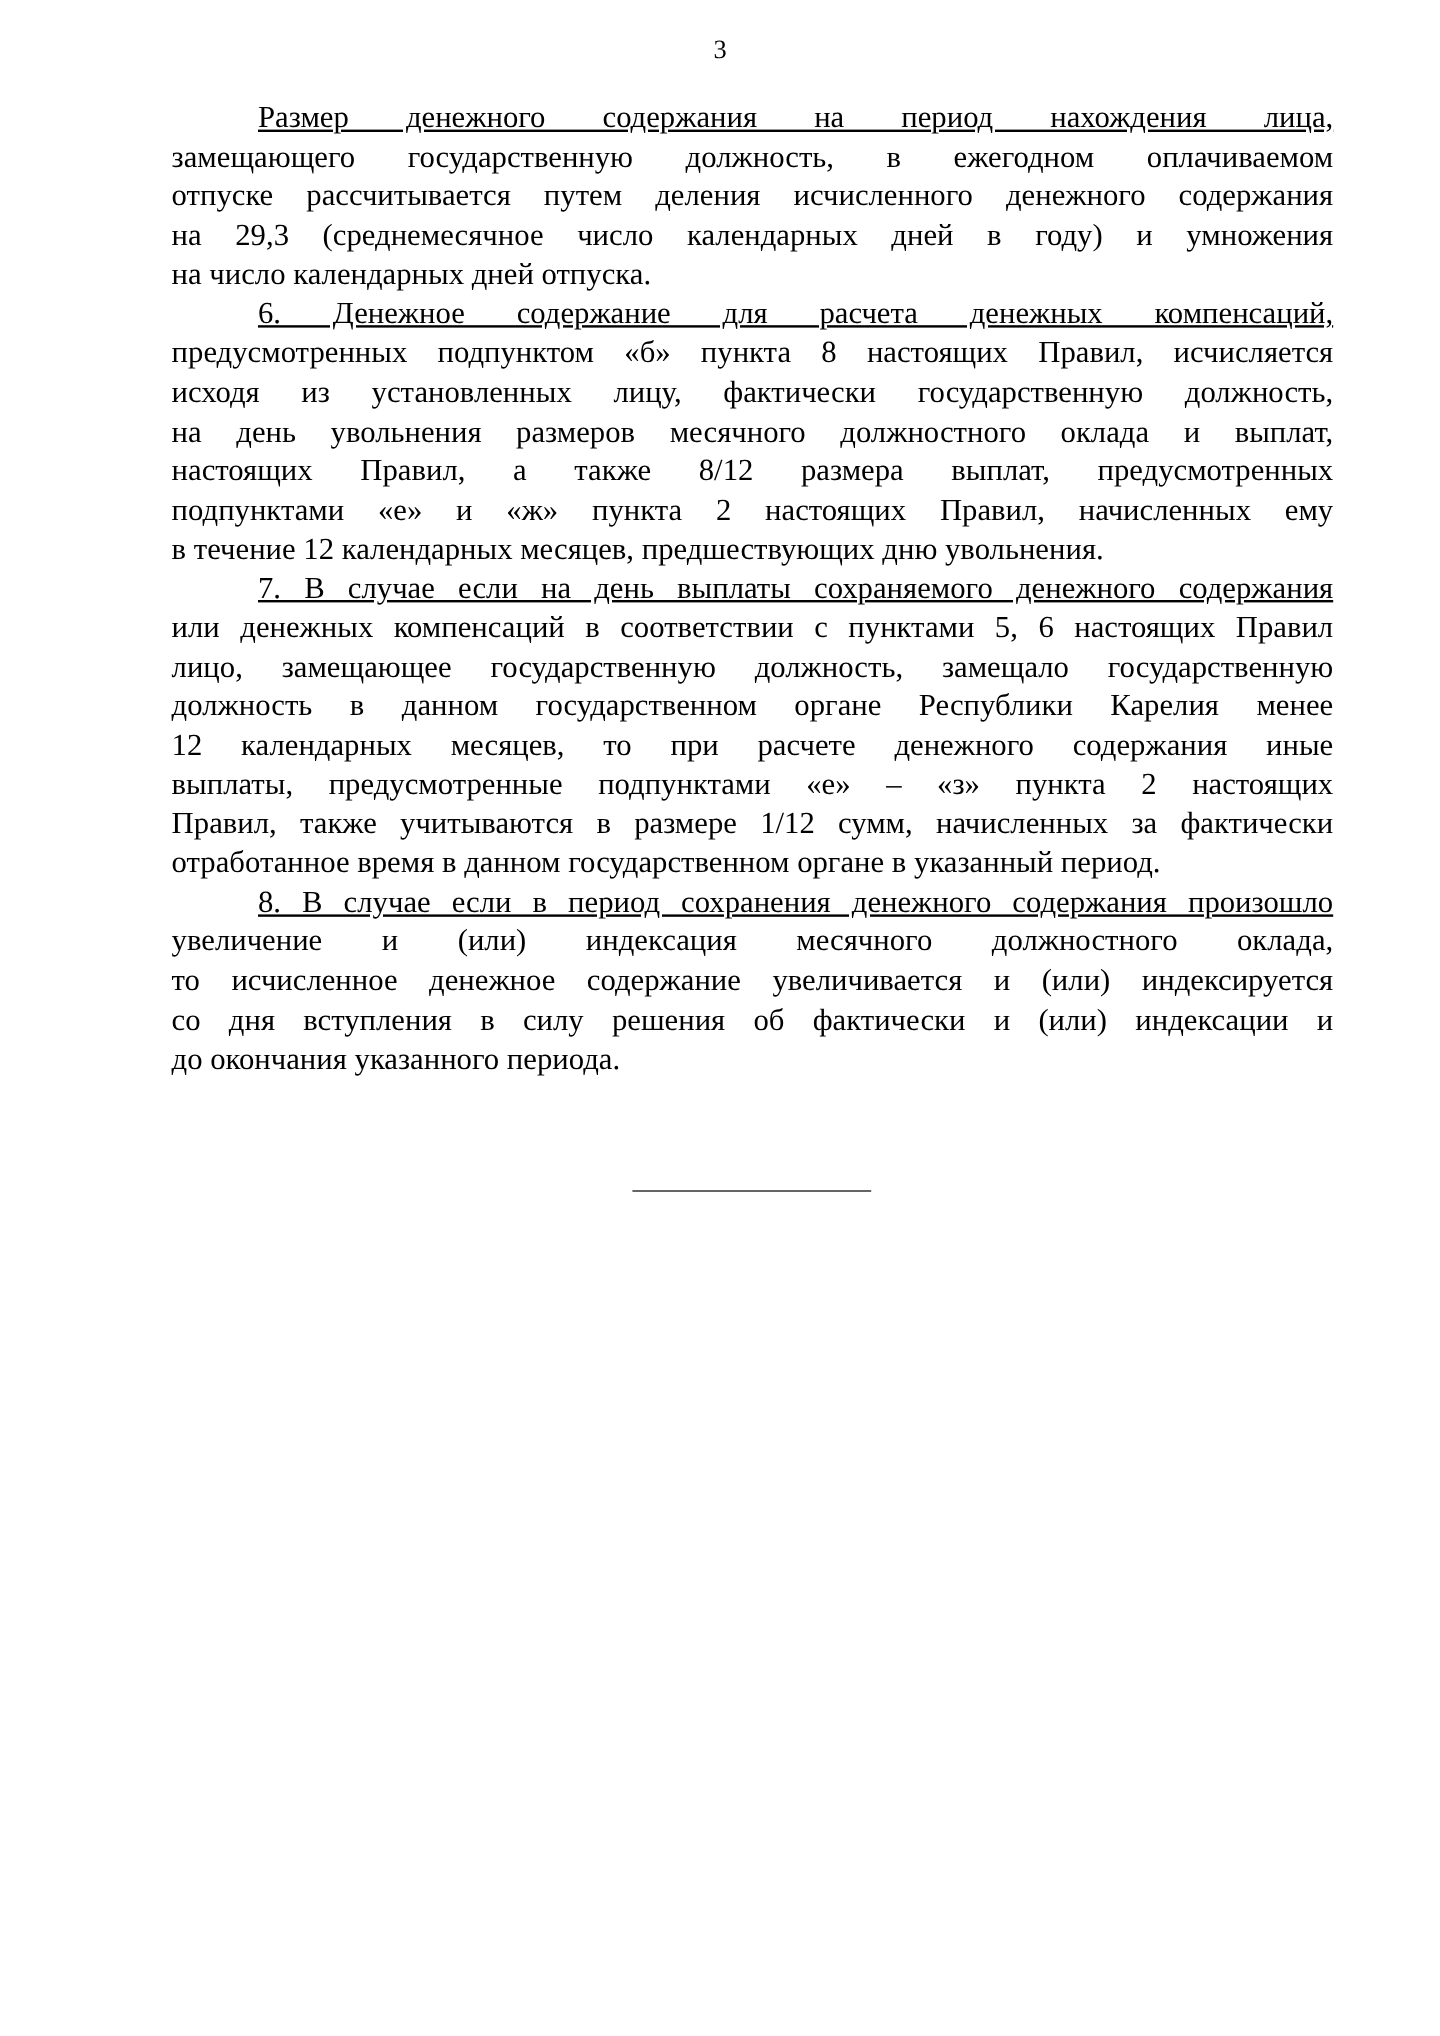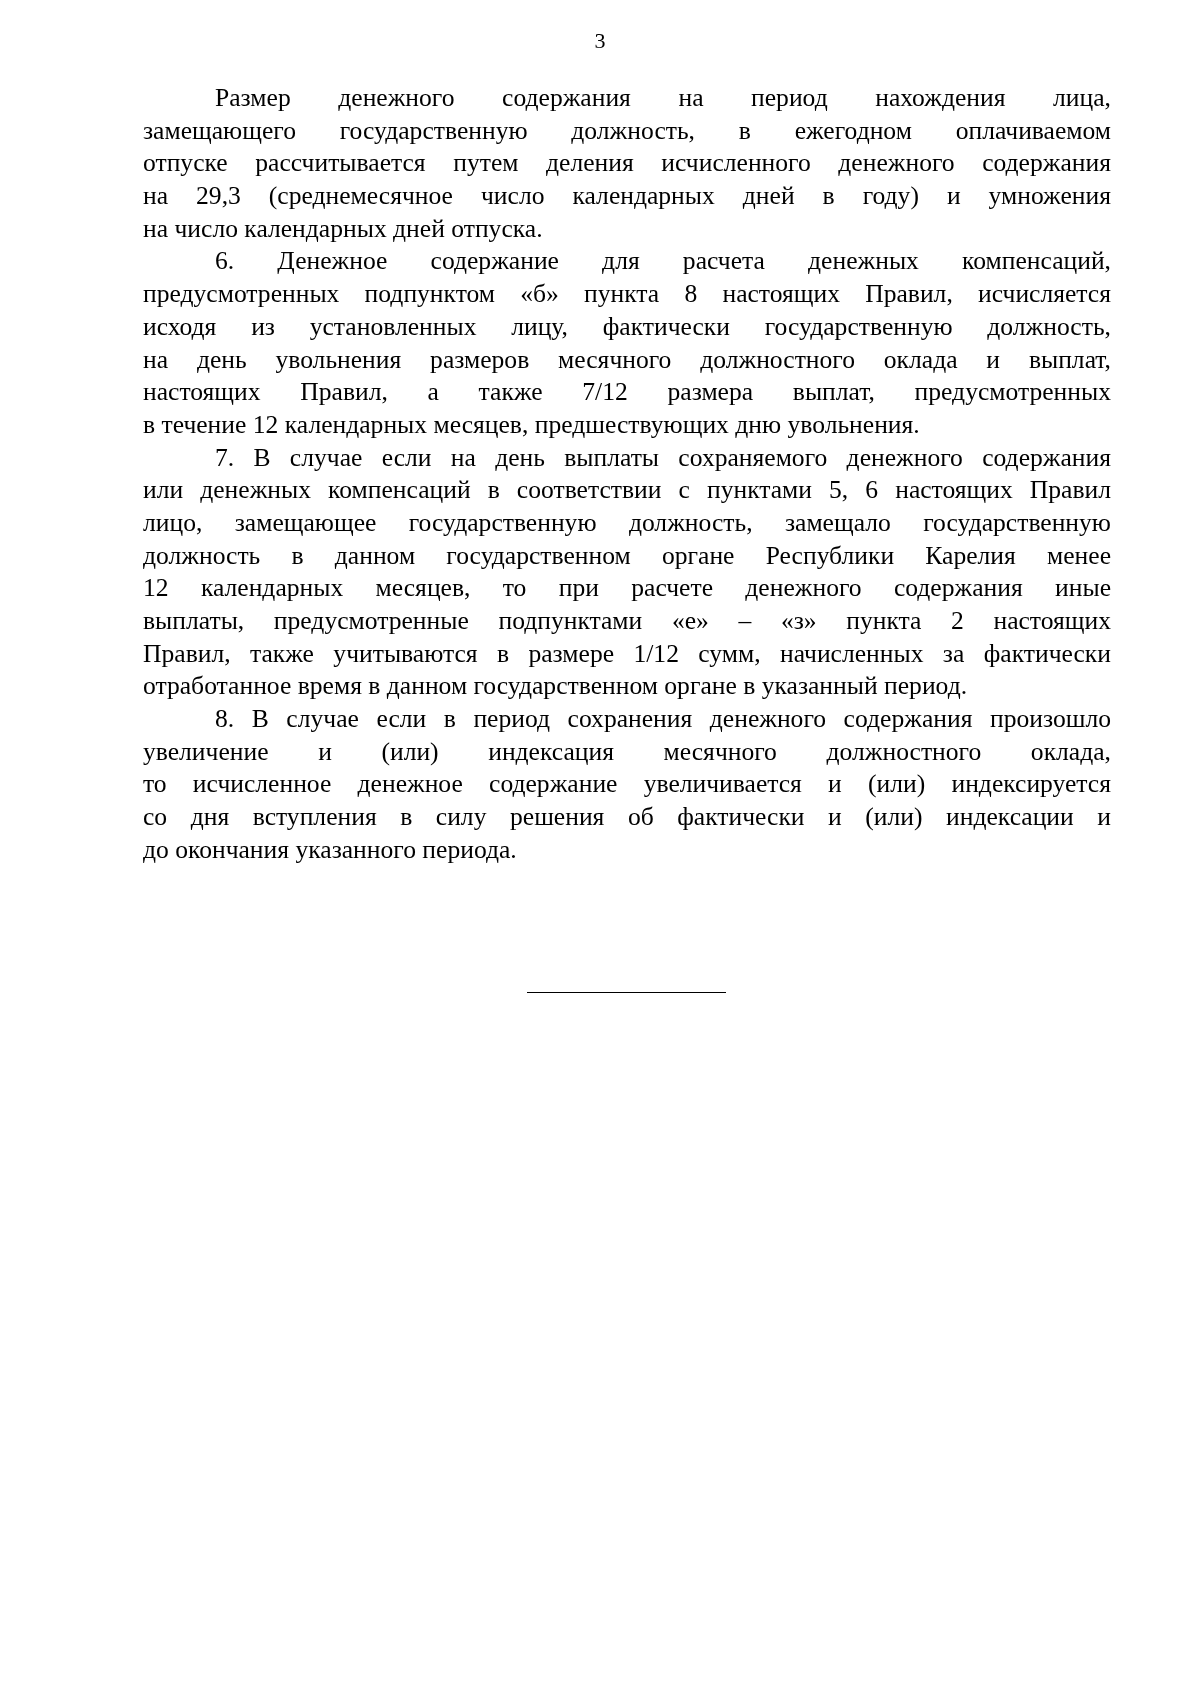--- a/index.html
+++ b/index.html
@@ -18,21 +18,21 @@
     .line {
       display: block;
       font-size: 25.6px;
       line-height: 32.7px;
       height: 32.7px;
       white-space: nowrap;
       text-align: justify;
       text-align-last: justify;
       word-spacing: 0;
     }
-    .line.indent { padding-left: 72px; }
+    .line.indent { padding-left: 72px; text-decoration: underline; }
     .line.last { text-align-last: left; }
     .separator {
       position: absolute; top: 992px; left: 527px; width: 199px; height: 0;
       border-top: 1.5px solid #000000;
     }
   </style>
 </head>
 <body>
 
 <div class="page-number">3</div>
@@ -45,21 +45,22 @@
     <span class="line">отпуске рассчитывается путем деления исчисленного денежного содержания</span>
     <span class="line">на 29,3 (среднемесячное число календарных дней в году) и умножения</span>
     <span class="line last">на число календарных дней отпуска.</span>
   </div>
 
   <div>
     <span class="line indent">6. Денежное содержание для расчета денежных компенсаций,</span>
     <span class="line">предусмотренных подпунктом «б» пункта 8 настоящих Правил, исчисляется</span>
     <span class="line">исходя из установленных лицу, фактически государственную должность,</span>
     <span class="line">на день увольнения размеров месячного должностного оклада и выплат,</span>
-    <span class="line">настоящих Правил, а также 7/12 размера выплат, предусмотренных</span>
+    <span class="line">настоящих Правил, а также 8/12 размера выплат, предусмотренных</span>
+    <span class="line">подпунктами «е» и «ж» пункта 2 настоящих Правил, начисленных ему</span>
     <span class="line last">в течение 12 календарных месяцев, предшествующих дню увольнения.</span>
   </div>
 
   <div>
     <span class="line indent">7. В случае если на день выплаты сохраняемого денежного содержания</span>
     <span class="line">или денежных компенсаций в соответствии с пунктами 5, 6 настоящих Правил</span>
     <span class="line">лицо, замещающее государственную должность, замещало государственную</span>
     <span class="line">должность в данном государственном органе Республики Карелия менее</span>
     <span class="line">12 календарных месяцев, то при расчете денежного содержания иные</span>
     <span class="line">выплаты, предусмотренные подпунктами «е» – «з» пункта 2 настоящих</span>

